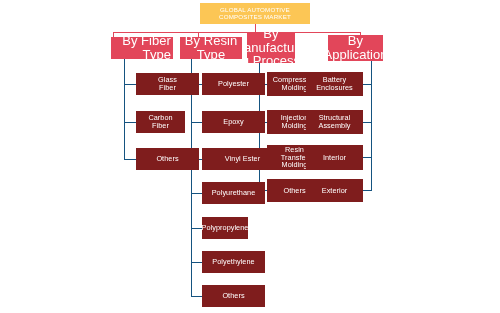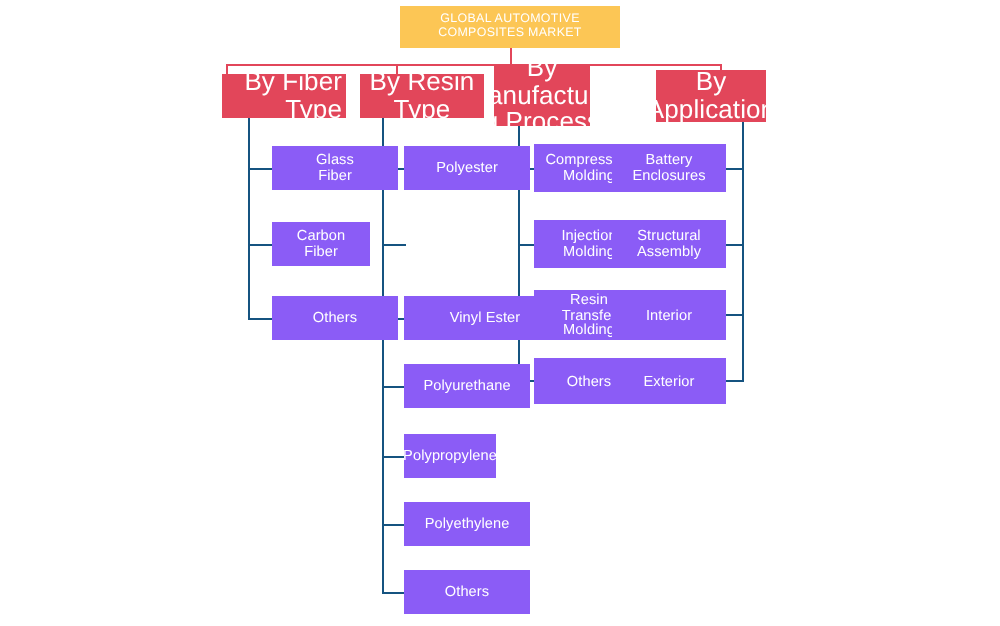--- a/index.html
+++ b/index.html
@@ -35,21 +35,21 @@
     letter-spacing:.18px;
     padding:2px 3px;
   }
   .node.branch{
     background:#e2465a;
     font-size:13px;
     letter-spacing:.05px;
     padding:1px 2px;
   }
   .node.leaf{
-    background:#8b5cf6;
+    background:#7f1d1d;
     font-size:7.3px;
     letter-spacing:.05px;
     padding:1px 20px;
   }
   .node span{display:block;white-space:pre-line;}
 
   
   .conn{position:absolute;z-index:1;}
   .conn.red{background:#e2465a;}
   .conn.blue{background:#155380;}
@@ -119,20 +119,23 @@
   <div class="conn blue h2" style="left:191px;top:122px;width:12px;"></div>
   <div class="conn blue h2" style="left:191px;top:159px;width:12px;"></div>
   <div class="conn blue h2" style="left:191px;top:193px;width:12px;"></div>
   <div class="conn blue h2" style="left:191px;top:228px;width:12px;"></div>
   <div class="conn blue h2" style="left:191px;top:262px;width:12px;"></div>
   <div class="conn blue h2" style="left:191px;top:296px;width:12px;"></div>
 
   <div class="node leaf" style="left:202px;top:73px;width:63px;height:22px;">
     <span>Polyester</span>
   </div>
+  <div class="node leaf" style="left:202px;top:111px;width:63px;height:22px;">
+    <span>Epoxy</span>
+  </div>
   <div class="node leaf" style="left:202px;top:148px;width:81px;height:22px;">
     <span>Vinyl Ester</span>
   </div>
   <div class="node leaf" style="left:202px;top:182px;width:63px;height:22px;">
     <span>Polyurethane</span>
   </div>
   <div class="node leaf" style="left:202px;top:217px;width:46px;height:22px;">
     <span>Polypropylene</span>
   </div>
   <div class="node leaf" style="left:202px;top:251px;width:63px;height:22px;">

